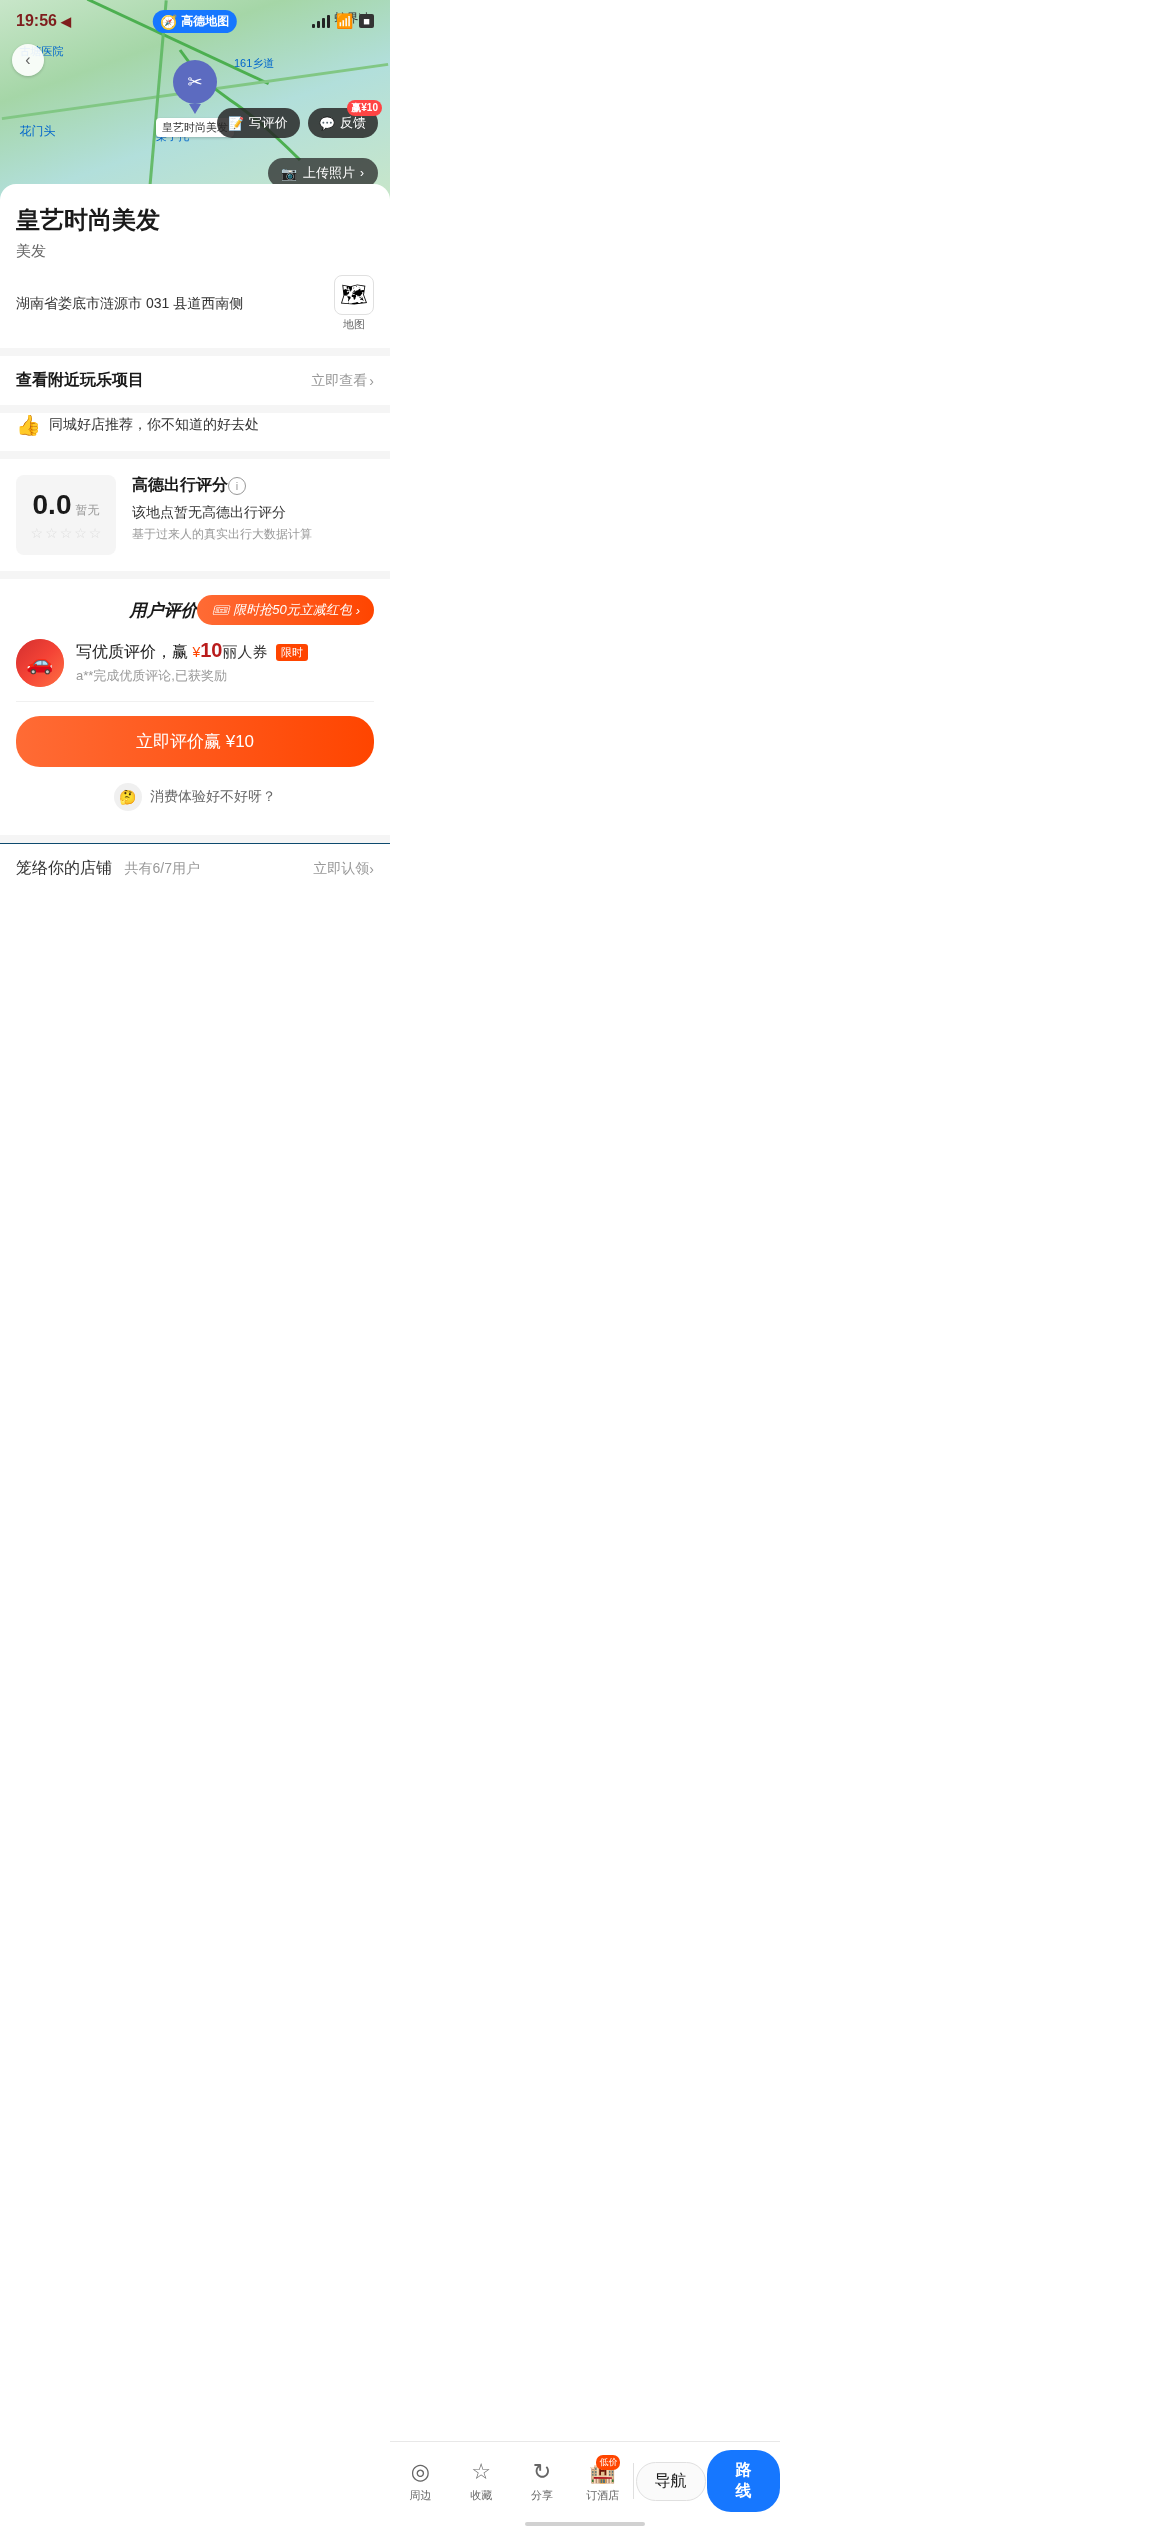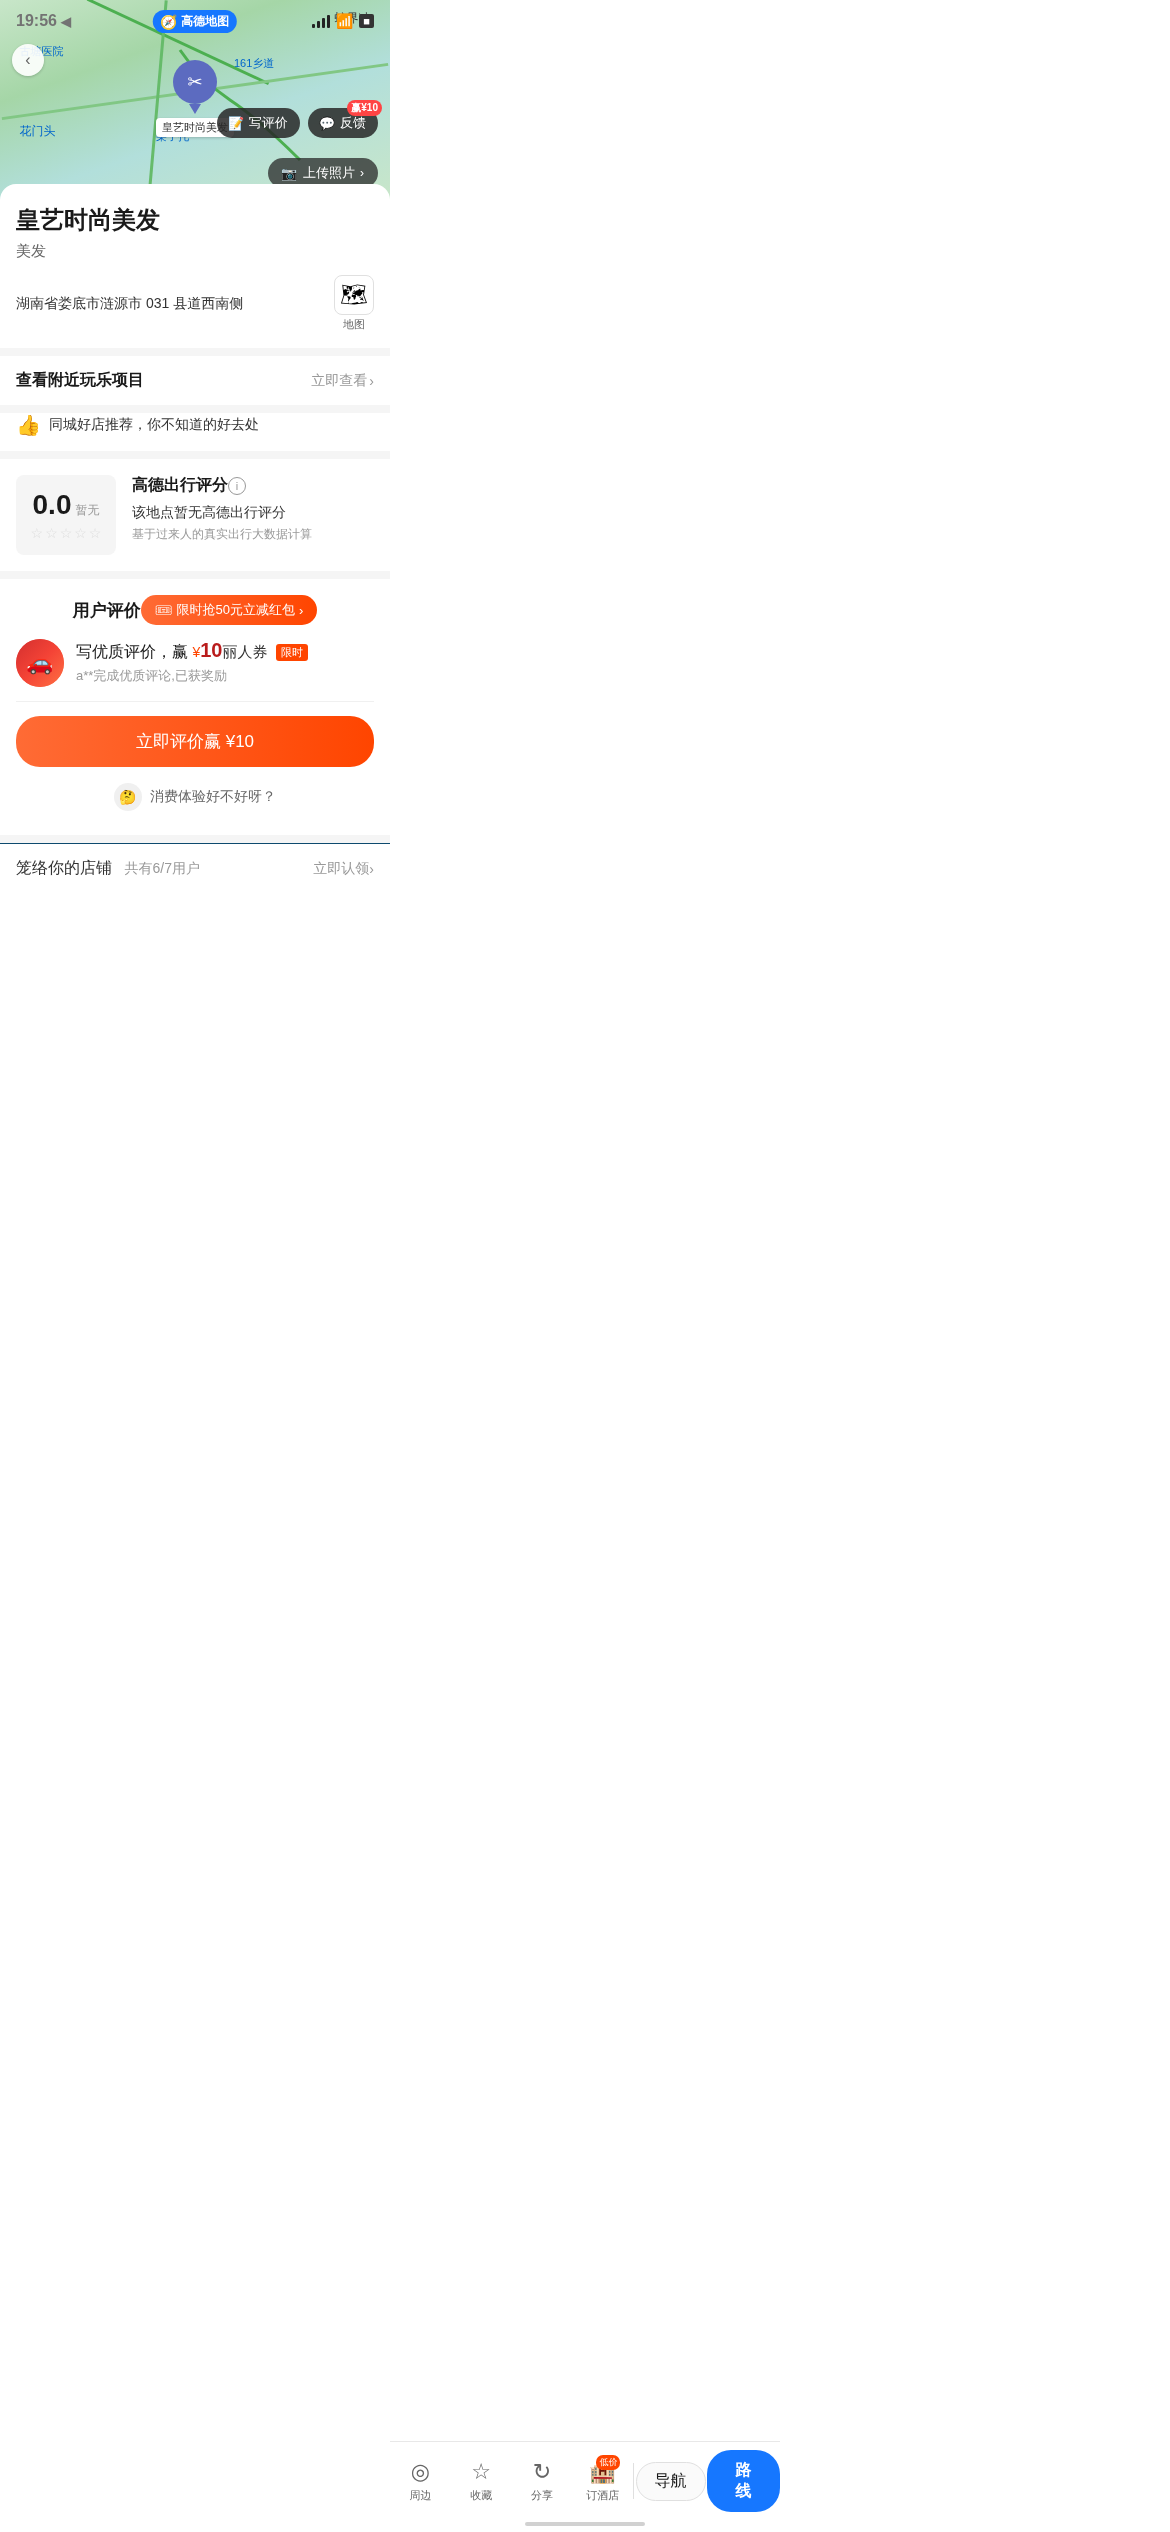--- a/index.html
+++ b/index.html
@@ -20,21 +20,21 @@
       align-items: center;
       padding: 12px 16px 4px;
       background: transparent;
       position: absolute;
       top: 0; left: 0; right: 0;
       z-index: 100;
     }
     .status-time {
       font-size: 16px;
       font-weight: 700;
-      color: #737373;
+      color: #7f1d1d;
       display: flex;
       align-items: center;
       gap: 4px;
       justify-content: center;
     }
     .status-icons {
       display: flex;
       align-items: center;
       gap: 6px;
     }
@@ -379,22 +379,23 @@
     }
 
     
     .review-section {
       padding: 16px;
       border-bottom: 8px solid #f5f5f5;
     }
     .review-header {
       display: flex;
       align-items: center;
-      justify-content: center;
+      justify-content: flex-end;
       margin-bottom: 14px;
+      font-style: italic;
     }
     .review-title {
       font-size: 17px;
       font-weight: 600;
       color: #1a1a1a;
     }
     .coupon-btn {
       background: linear-gradient(90deg, #ff6b35, #ff4500);
       color: white;
       border-radius: 20px;

